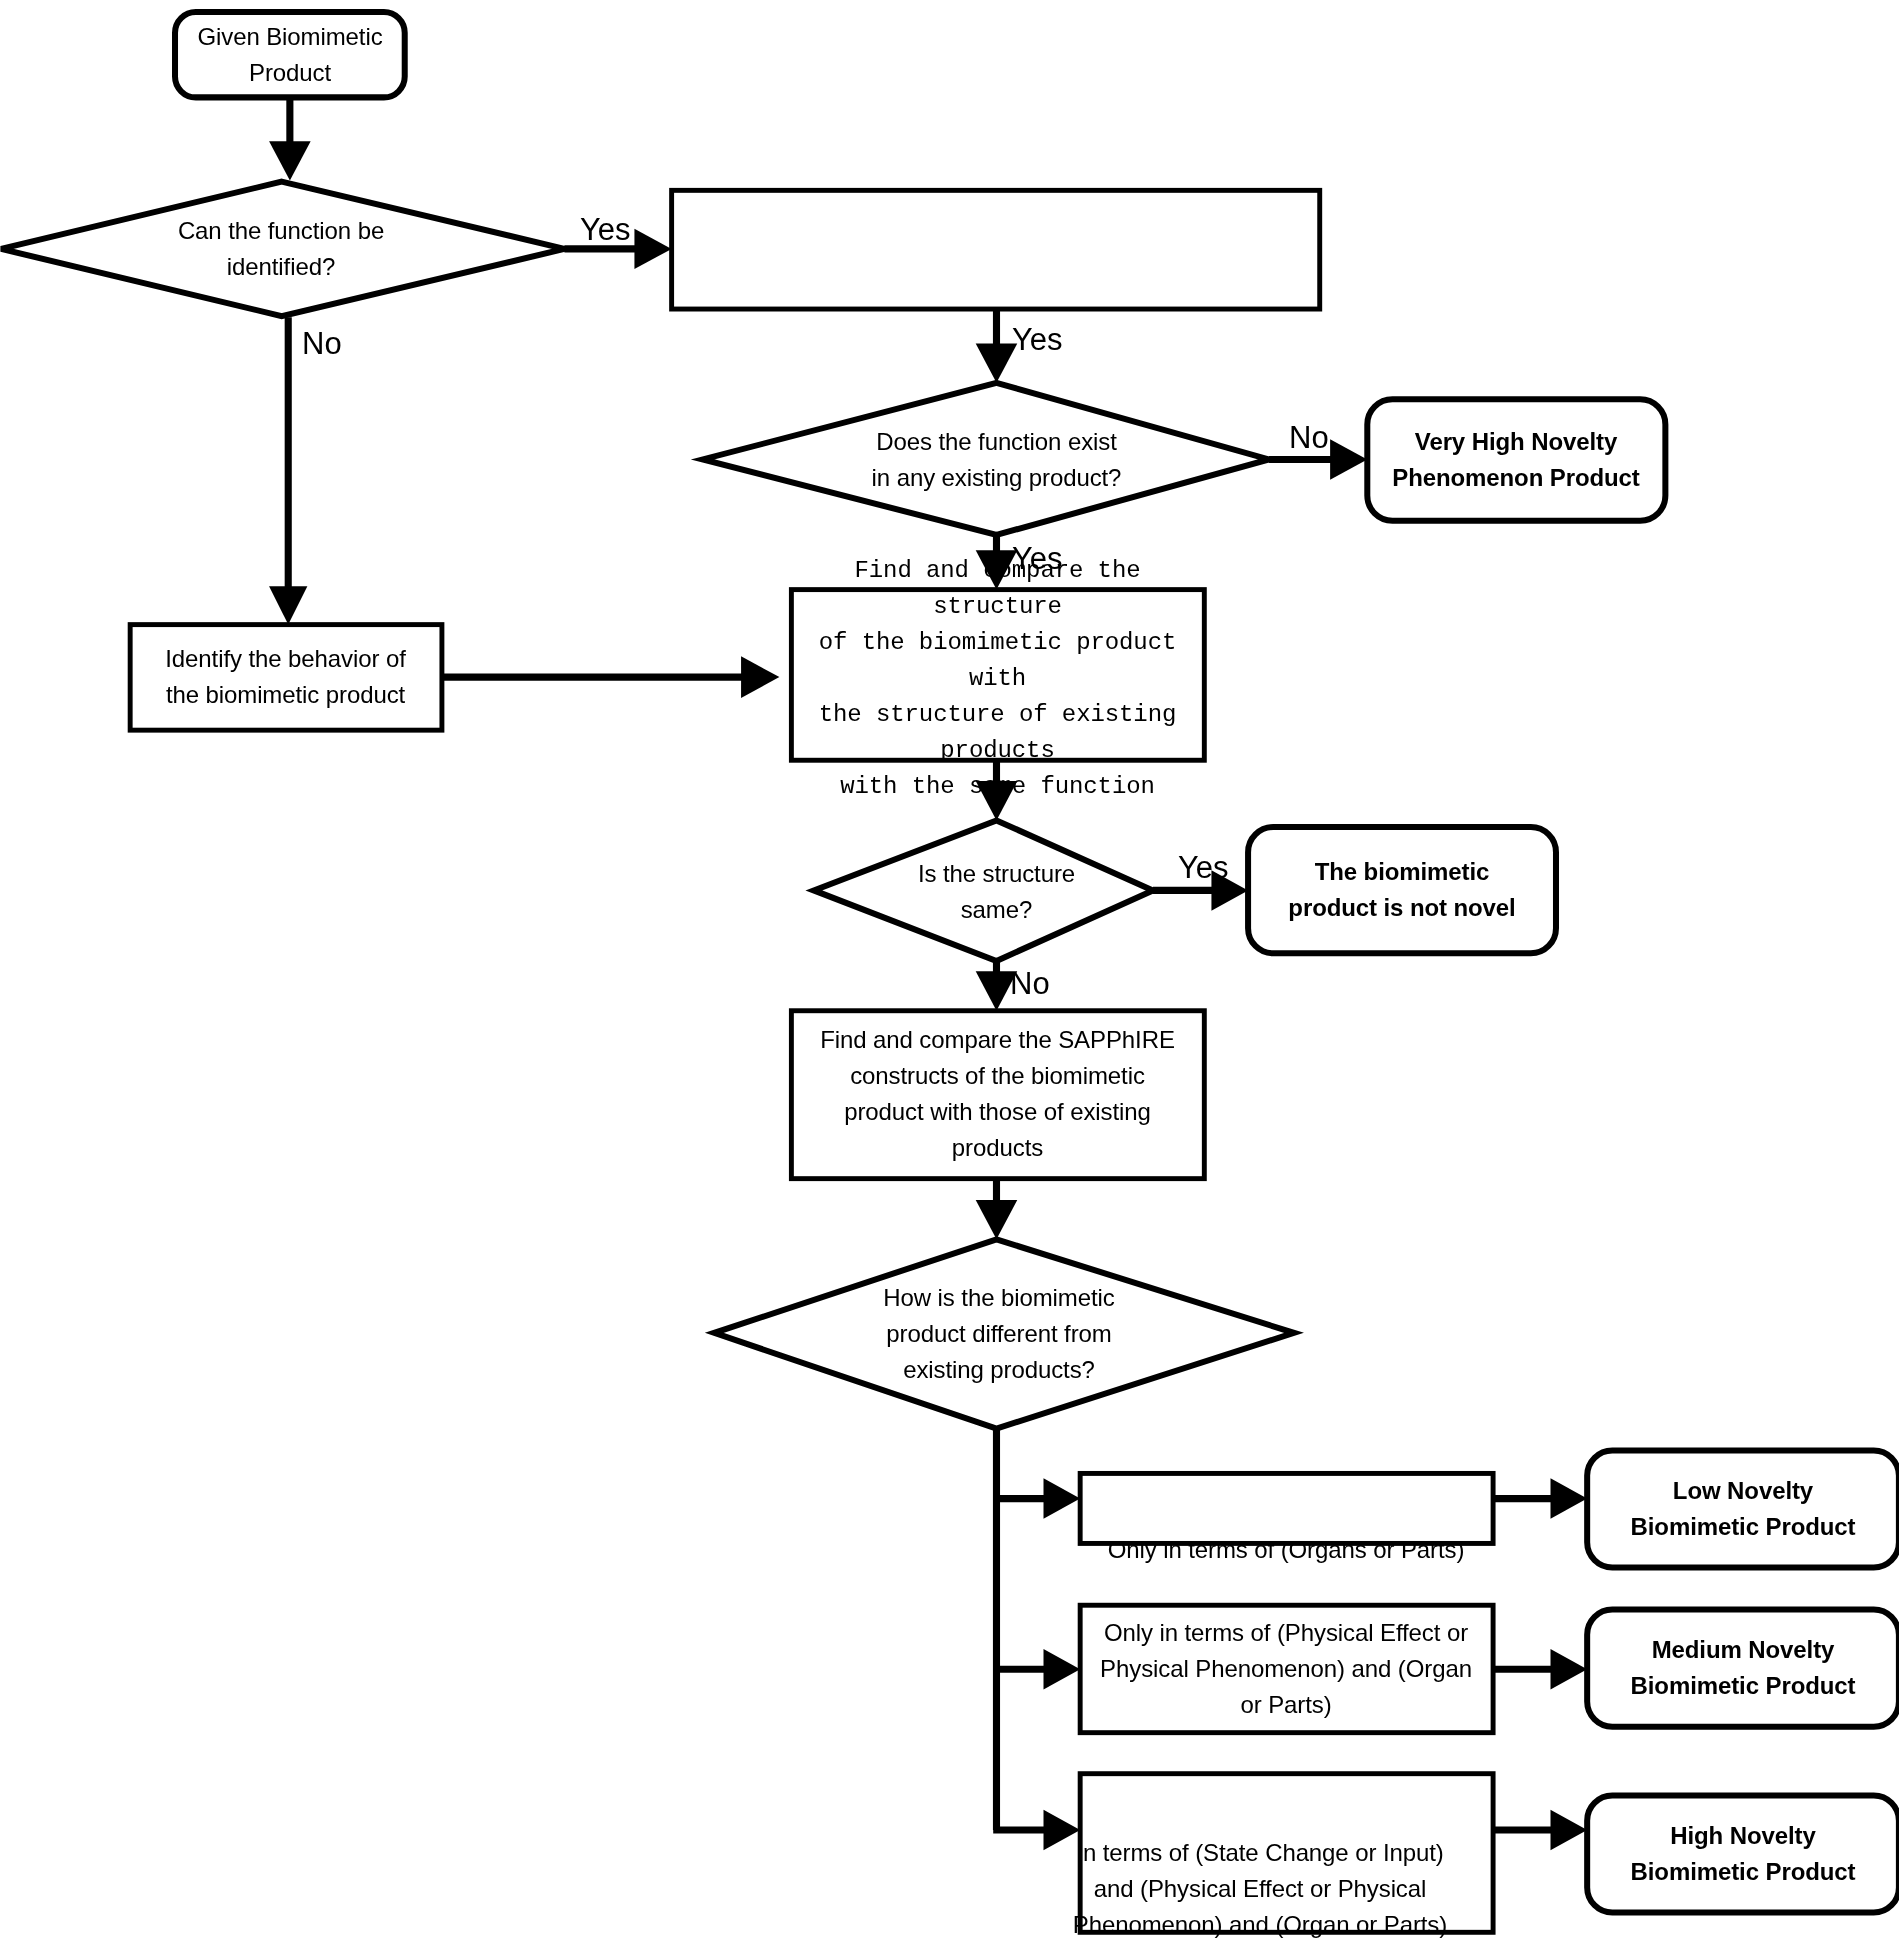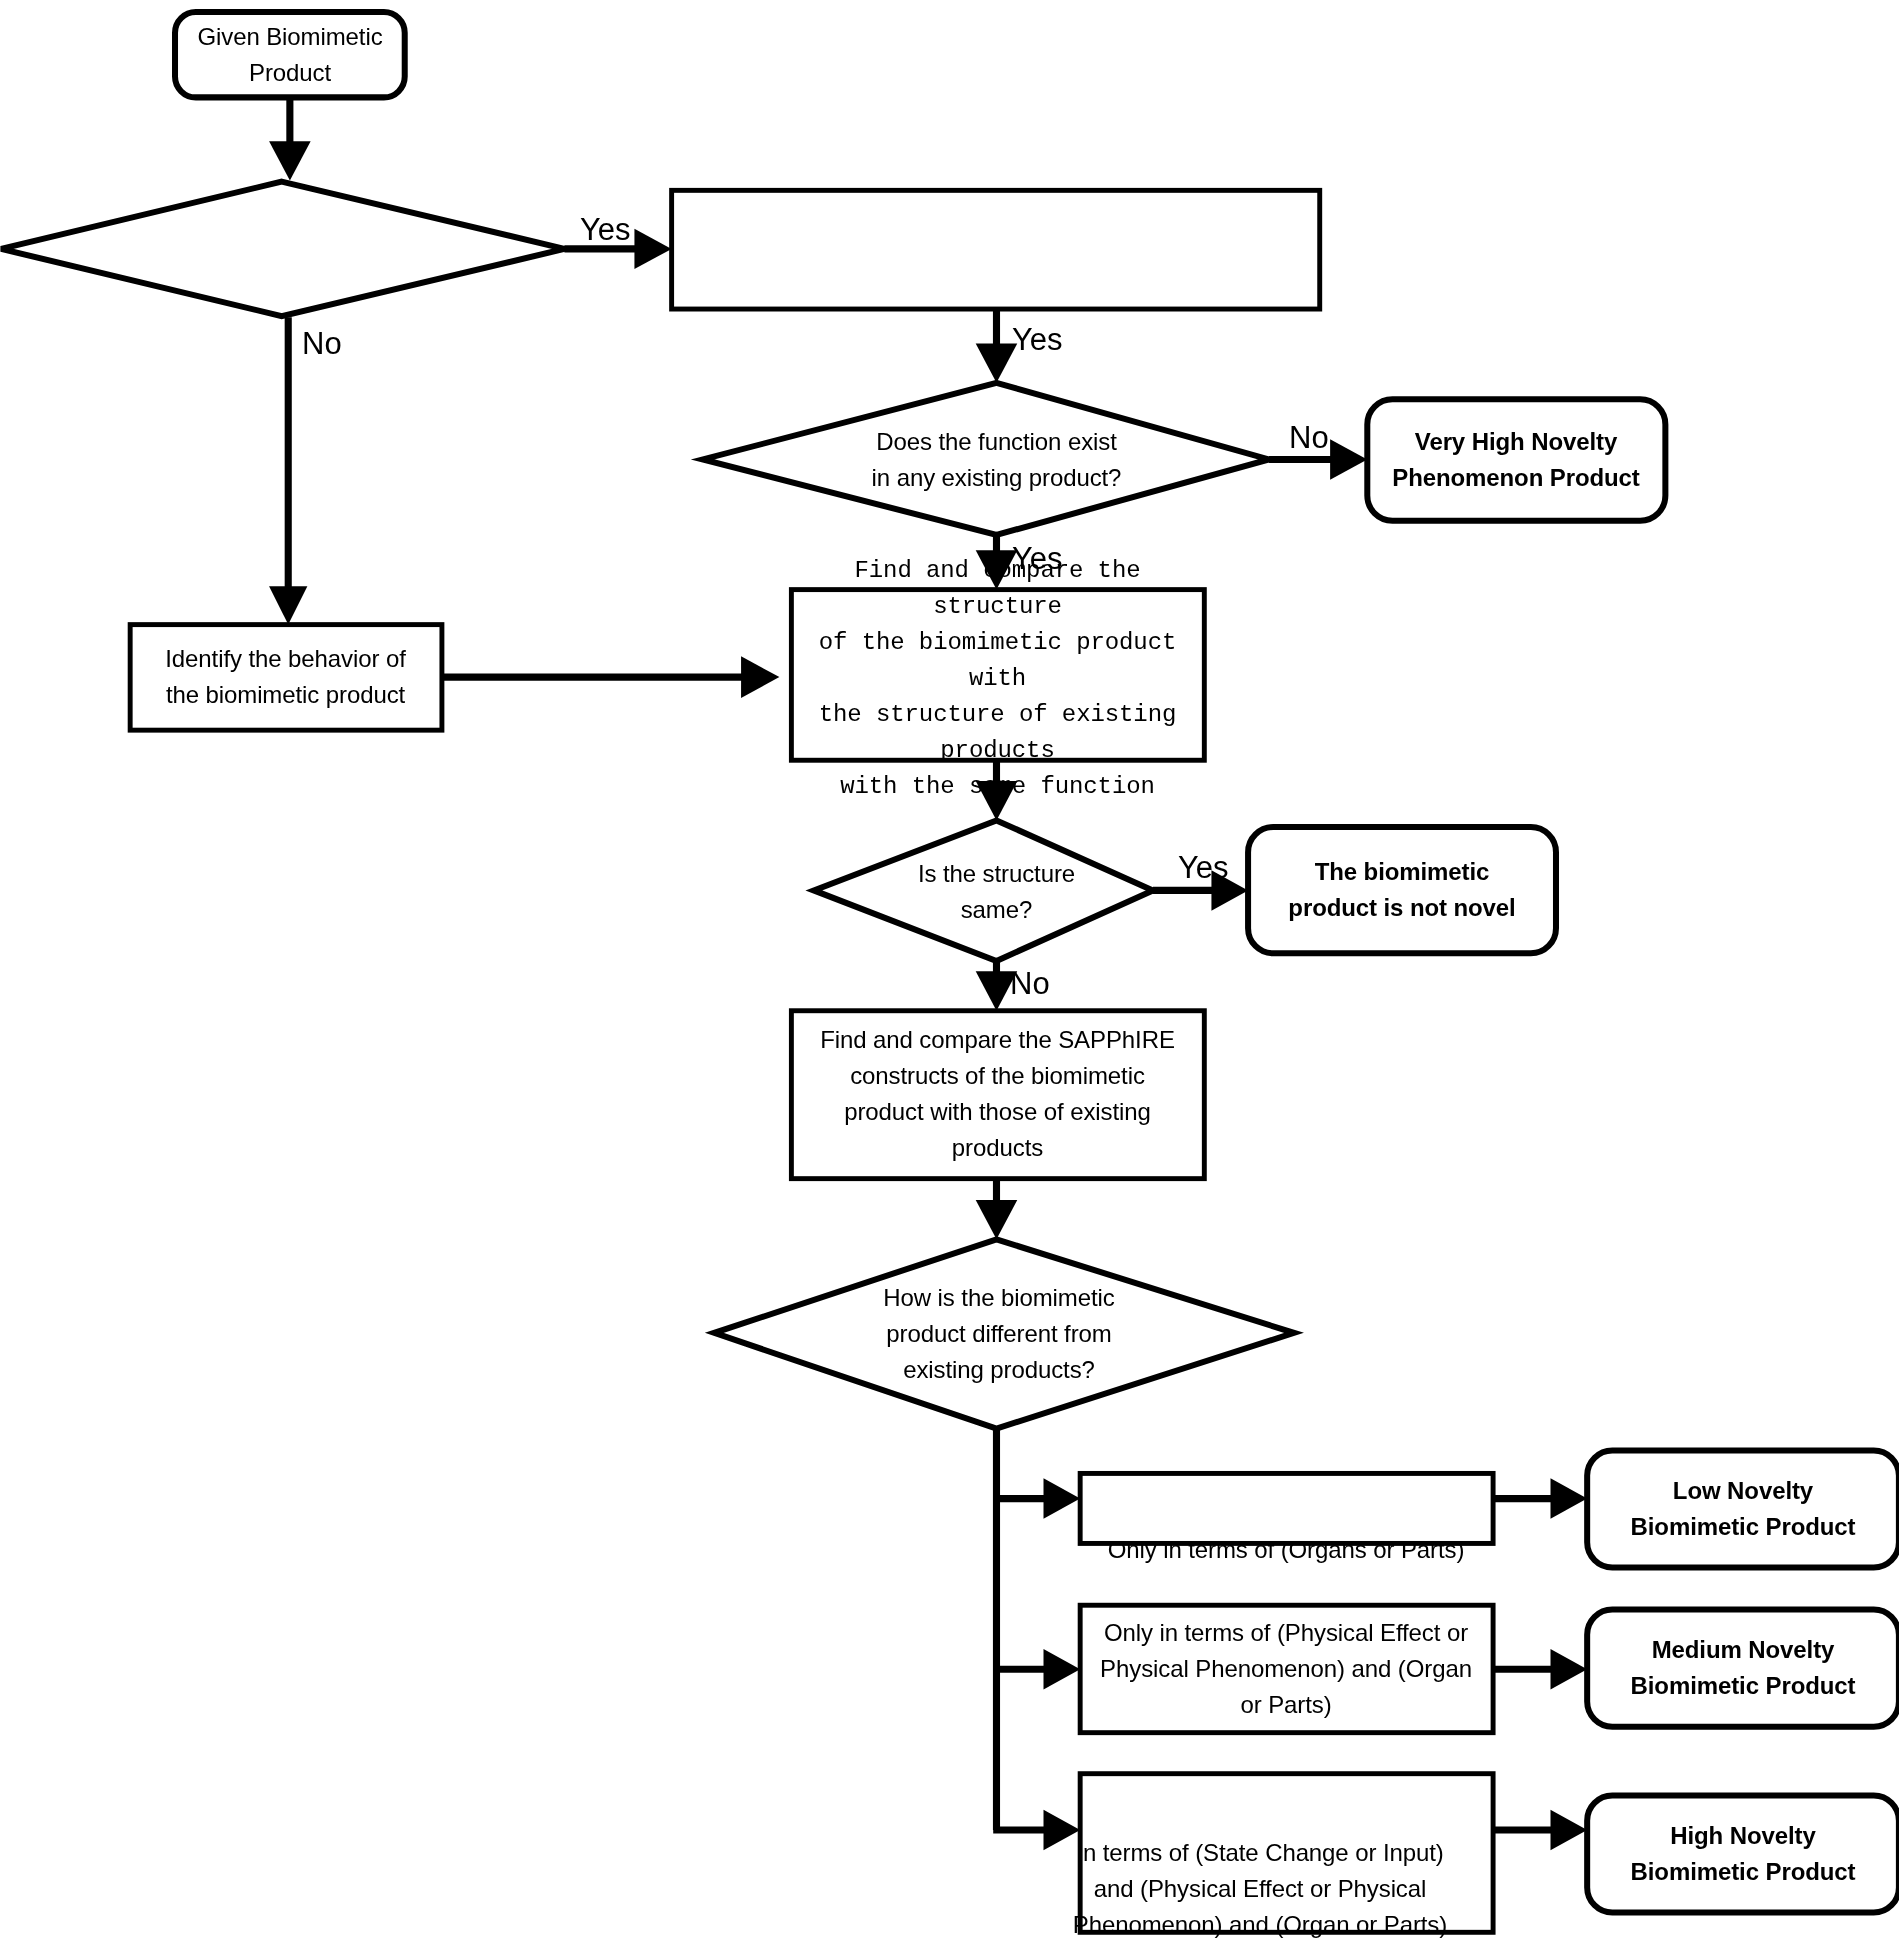--- a/index.html
+++ b/index.html
@@ -197,20 +197,22 @@
 
     <rect class="node-shape" x="1975" y="3243" width="755" height="290"></rect>
 
     <rect class="node-shape terminator" x="2902" y="3283" width="570" height="214" rx="46" ry="46"></rect>
 
   </svg>
 
   <div class="node-label" style="left:175px; top:12px; width:230px; height:85px; white-space:pre-line;">Given Biomimetic
 Product</div>
 
+  <div class="node-label" style="left:139px; top:205px; width:284px; height:87px; white-space:pre-line;">Can the function be
+identified?</div>
 
 
   <div class="node-label" style="left:131px; top:624px; width:309px; height:106px; white-space:pre-line;">Identify the behavior of
 the biomimetic product</div>
 
   <div class="node-label" style="left:853px; top:417px; width:287px; height:85px; white-space:pre-line;">Does the function exist
 in any existing product?</div>
 
   <div class="node-label bold" style="left:1367px; top:399px; width:298px; height:121px; white-space:pre-line;">Very High Novelty
 Phenomenon Product</div>

